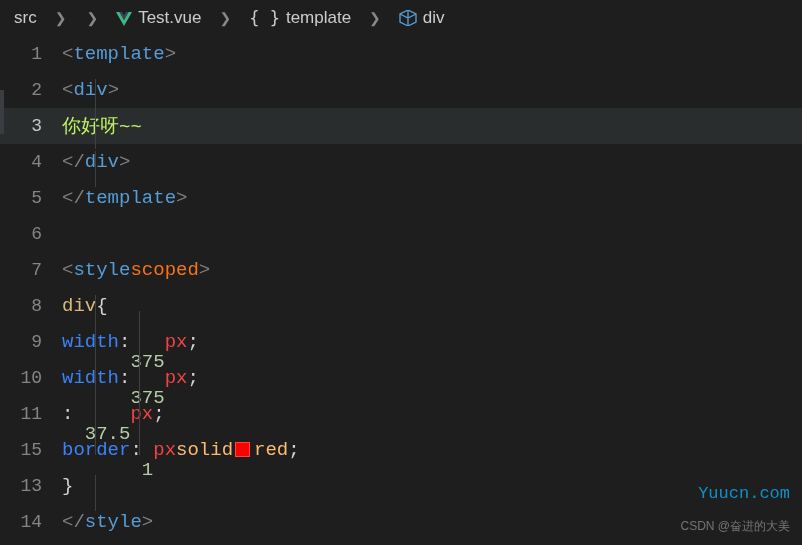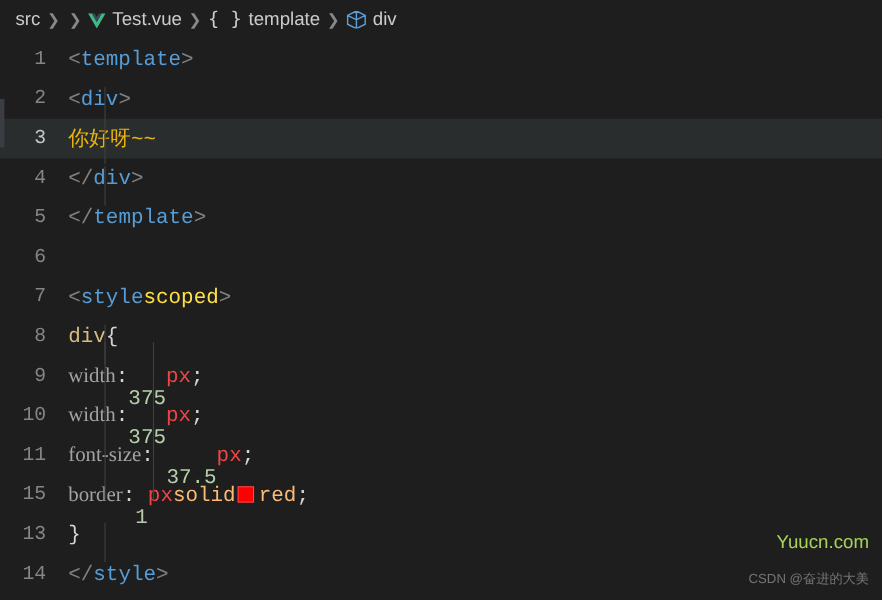--- a/index.html
+++ b/index.html
@@ -11,21 +11,21 @@
     width: 802px;
     height: 545px;
     overflow: hidden;
     position: relative;
   }
   .breadcrumbs {
     display: flex;
     align-items: center;
     height: 36px;
     padding: 0 14px;
-    gap: 4px;
+    gap: 16px;
     color: #cccccc;
     font-size: 17px;
     background: #1e1e1e;
     font-family: "Segoe UI", Arial, sans-serif;
   }
   .bc-sep {
     color: #888;
     font-size: 14px;
     margin: 0 2px;
   }
@@ -68,48 +68,48 @@
   .indent-guide {
     position: absolute;
     left: 0;
     top: 0;
     bottom: 0;
     border-left: 1px solid #404040;
     height: 36px;
   }
   .tag-bracket { color: #808080; }
   .tag-name { color: #569cd6; }
-  .attr-name { color: #fde047; }
-  .text { color: #eab308; }
+  .attr-name { color: #f97316; }
+  .text { color: #bef264; }
   .sel { color: #d7ba7d; }
   .brace { color: #d4d4d4; }
-  .prop { color: #a3a3a3; font-family: Liberation Serif, serif; }
+  .prop { color: #3b82f6; }
   .colon { color: #d4d4d4; }
   .num { color: #b5cea8; margin-top: 40px; }
   .unit { color: #ef4444; }
   .val { color: #fdba74; }
   .semi { color: #d4d4d4; }
   .color-swatch {
     display: inline-block;
     width: 15px;
     height: 15px;
     background: red;
     border: 1px solid #ffffff44;
     margin: 0 4px 0 2px;
     vertical-align: middle;
     position: relative;
     top: -1px;
   }
   .watermark1 {
     position: absolute;
     right: 12px;
     bottom: 42px;
-    color: #bef264;
+    color: #0ea5e9;
     font-size: 17px;
-    font-family: Liberation Sans, sans-serif;
+    font-family: Liberation Mono, monospace;
     opacity: 0.85;
   }
   .watermark2 {
     position: absolute;
     right: 12px;
     bottom: 10px;
     color: #8a8a8a;
     font-size: 12px;
     font-family: "Microsoft YaHei", Arial, sans-serif;
     opacity: 0.8;
@@ -204,21 +204,21 @@
     <div class="code"><span class="indent-guide" style="left:33px"></span><span class="indent-guide" style="left:77px"></span>           <span class="prop">width</span><span class="colon">:</span><span class="num">375</span><span class="unit">px</span><span class="semi">;</span></div>
   </div>
 
   <div class="line">
     <div class="gutter">10</div>
     <div class="code"><span class="indent-guide" style="left:33px"></span><span class="indent-guide" style="left:77px"></span>           <span class="prop">width</span><span class="colon">:</span><span class="num">375</span><span class="unit">px</span><span class="semi">;</span></div>
   </div>
 
   <div class="line">
     <div class="gutter">11</div>
-    <div class="code"><span class="indent-guide" style="left:33px"></span><span class="indent-guide" style="left:77px"></span>           <span class="prop">font-size</span><span class="colon">: </span><span class="num">37.5</span><span class="unit">px</span><span class="semi">;</span></div>
+    <div class="code"><span class="indent-guide" style="left:33px"></span><span class="indent-guide" style="left:77px"></span>           <span class="colon">: </span><span class="num">37.5</span><span class="unit">px</span><span class="semi">;</span></div>
   </div>
 
   <div class="line">
     <div class="gutter">15</div>
     <div class="code"><span class="indent-guide" style="left:33px"></span><span class="indent-guide" style="left:77px"></span>           <span class="prop">border</span><span class="colon">:</span><span class="num">1</span><span class="unit">px</span> <span class="val">solid</span> <span class="color-swatch"></span><span class="val">red</span><span class="semi">;</span></div>
   </div>
 
   <div class="line">
     <div class="gutter">13</div>
     <div class="code"><span class="indent-guide" style="left:33px"></span>       <span class="brace">}</span></div>

